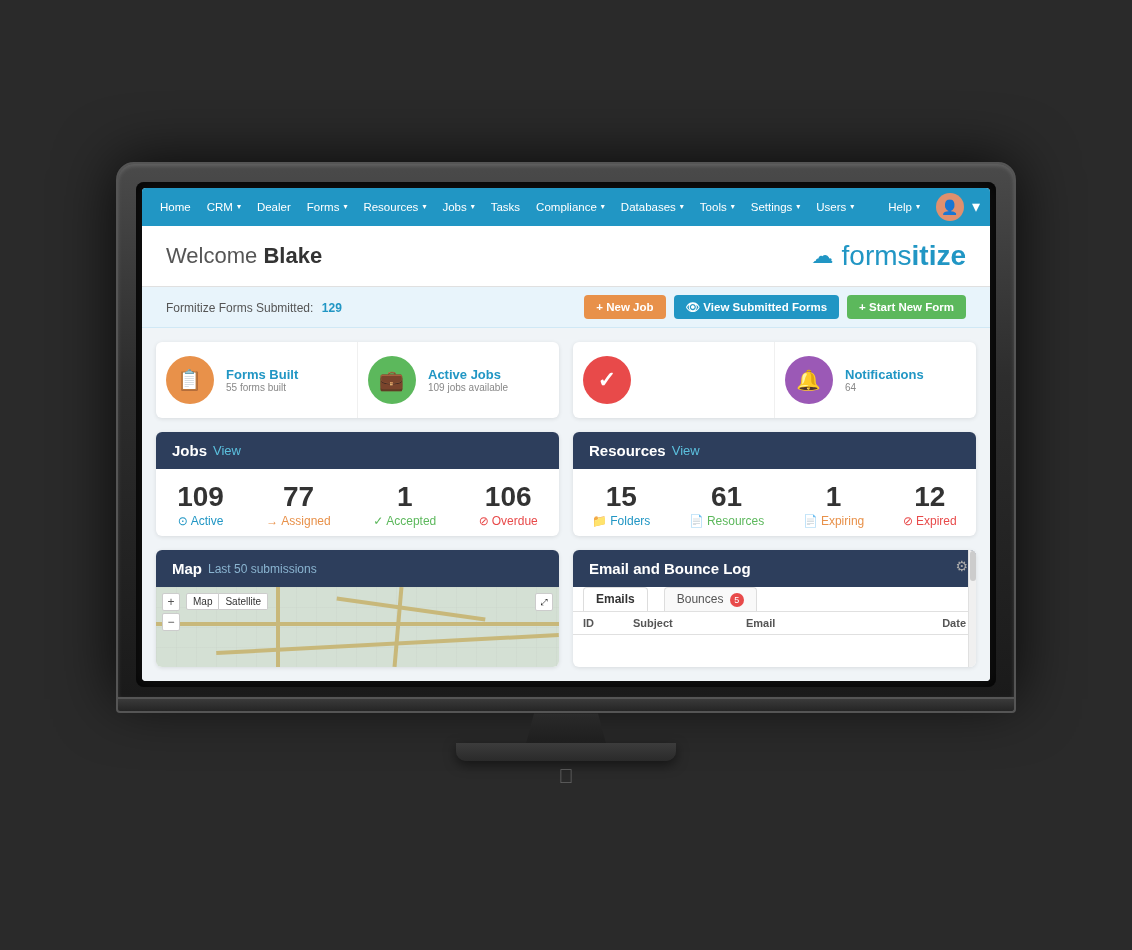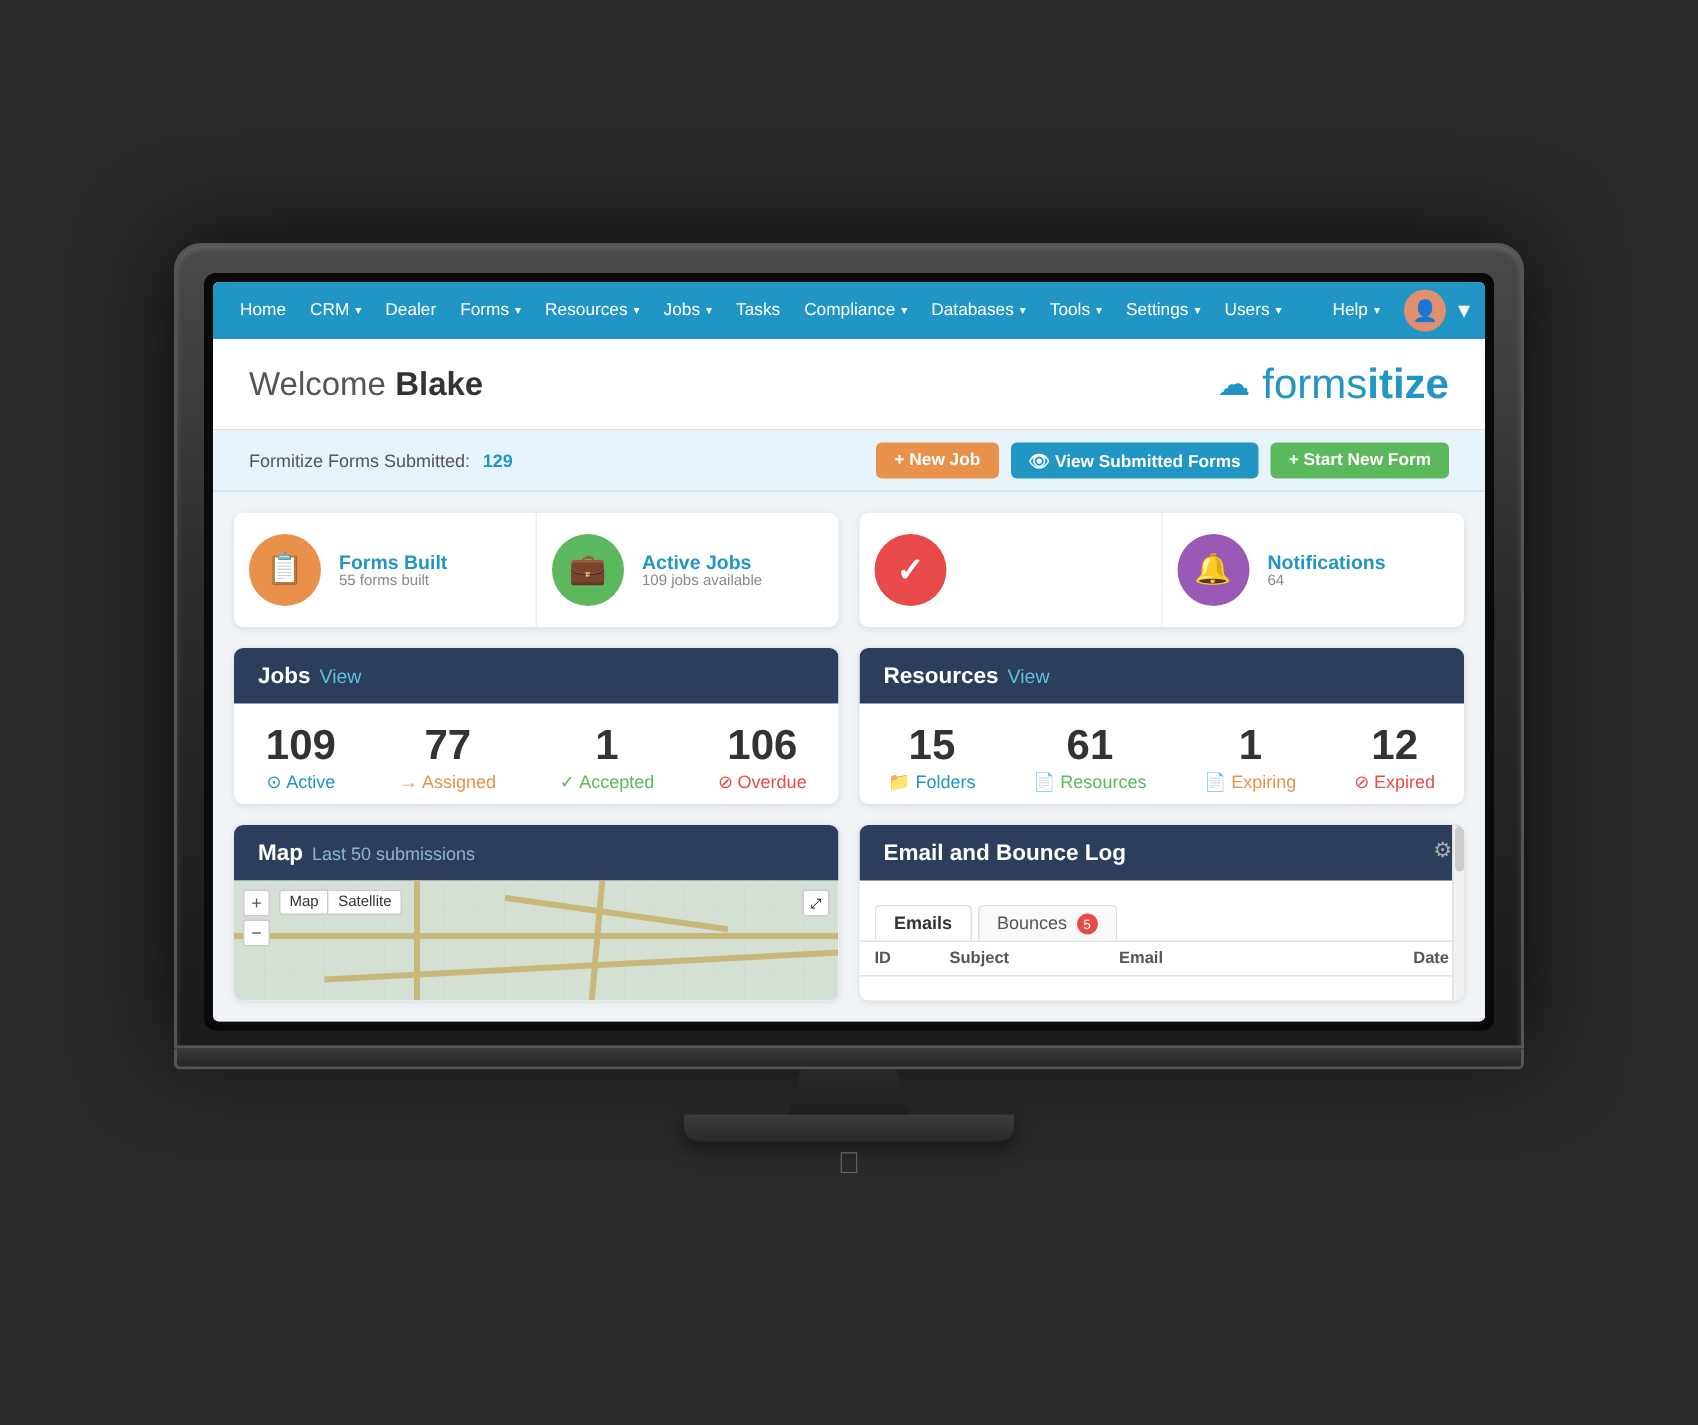--- a/index.html
+++ b/index.html
@@ -374,22 +374,22 @@
       align-items: center;
       justify-content: center;
       font-size: 9px;
       cursor: pointer;
       border-radius: 2px;
     }
 
     
     .email-tabs {
       display: flex;
-      padding: 16px 10px 0 10px;
-      gap: 4px;
+      padding: 0 10px 0 10px;
+      gap: 16px;
       border-bottom: 1px solid #e0e0e0;
     }
 
     .email-tab {
       padding: 4px 12px;
       font-size: 12px;
       cursor: pointer;
       border: 1px solid #ddd;
       border-bottom: none;
       border-radius: 4px 4px 0 0;

